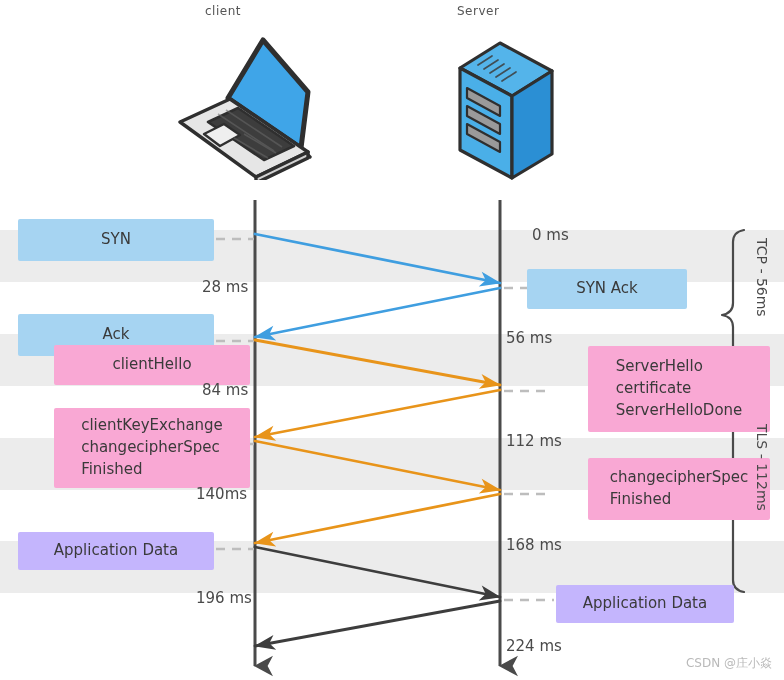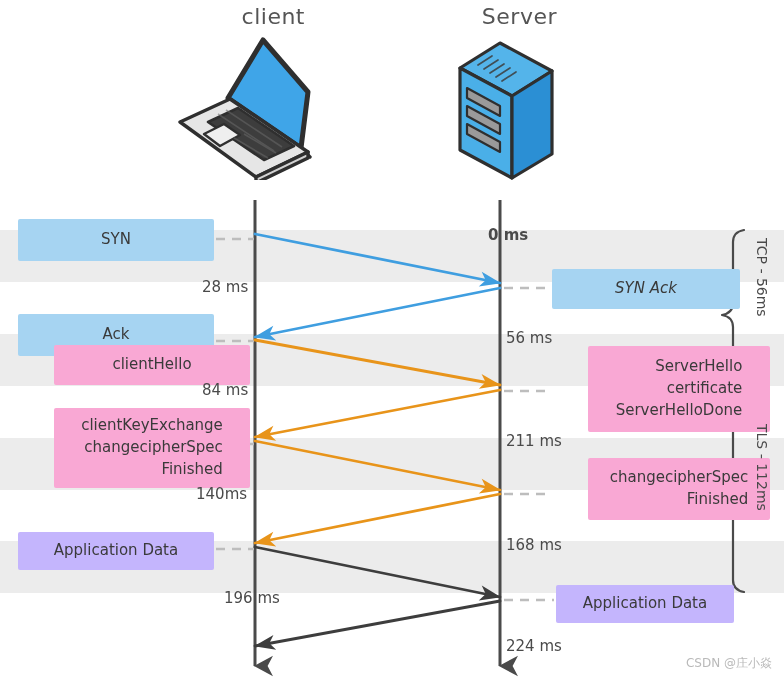--- a/index.html
+++ b/index.html
@@ -20,35 +20,35 @@
     left: 0;
     top: 0;
     width: 784px;
     height: 680px;
   }
   .abs { position: absolute; }
 
   
   .endpoint-label {
     position: absolute;
-    text-align: right;
-    font-size: 22px;
+    text-align: left;
+    font-size: 12px;
     letter-spacing: 0.5px;
     color: #555555;
     white-space: nowrap;
   }
 
   
   .msg-box {
     position: absolute;
     box-sizing: border-box;
     display: flex;
     align-items: center;
     justify-content: center;
-    text-align: right;
+    text-align: left;
     font-size: 15px;
     line-height: 1.45;
     color: #3a3a3a;
     border-radius: 2px;
     padding: 2px 6px;
     white-space: pre-line;
   }
   .fill-blue   { background: #a6d4f2; }
   .fill-orange { background: #f9a8d4; margin-left: 36px; }
   .fill-grey   { background: #c4b5fd; }
@@ -182,38 +182,38 @@
   <div id="client-msgs">
       <div class="msg-box fill-blue" style="left: 18px; top: 219px; width: 196px; height: 42px;">SYN</div>
       <div class="msg-box fill-blue" style="left: 18px; top: 314px; width: 196px; height: 42px;">Ack</div>
       <div class="msg-box fill-orange" style="left: 18px; top: 345px; width: 196px; height: 40px;">clientHello</div>
       <div class="msg-box fill-orange" style="left: 18px; top: 408px; width: 196px; height: 80px;">clientKeyExchange
 changecipherSpec
 Finished</div>
       <div class="msg-box fill-grey" style="left: 18px; top: 532px; width: 196px; height: 38px;">Application Data</div>
     </div>
   <div id="server-msgs">
-      <div class="msg-box fill-blue" style="left: 552px; top: 269px; width: 188px; height: 40px; font-style: italic;">SYN Ack</div>
+      <div class="msg-box fill-blue" style="left: 527px; top: 269px; width: 160px; height: 40px;">SYN Ack</div>
       <div class="msg-box fill-orange" style="left: 552px; top: 346px; width: 182px; height: 86px;">ServerHello
 certificate
 ServerHelloDone</div>
       <div class="msg-box fill-orange" style="left: 552px; top: 458px; width: 182px; height: 62px;">changecipherSpec
 Finished</div>
       <div class="msg-box fill-grey" style="left: 556px; top: 585px; width: 178px; height: 38px;">Application Data</div>
     </div>
   <div id="client-times">
       <div class="time-label" style="left: 202px; top: 278px;">28 ms</div>
       <div class="time-label" style="left: 202px; top: 381px;">84 ms</div>
       <div class="time-label" style="left: 196px; top: 485px;">140ms</div>
-      <div class="time-label" style="left: 196px; top: 589px; margin-left: 28px;">196 ms</div>
+      <div class="time-label" style="left: 196px; top: 589px;">196 ms</div>
     </div>
   <div id="server-times">
-      <div class="time-label" style="left: 488px; top: 226px; font-weight: bold;">0 ms</div>
+      <div class="time-label" style="left: 532px; top: 226px;">0 ms</div>
       <div class="time-label" style="left: 506px; top: 329px;">56 ms</div>
-      <div class="time-label" style="left: 506px; top: 432px;">211 ms</div>
+      <div class="time-label" style="left: 506px; top: 432px;">112 ms</div>
       <div class="time-label" style="left: 506px; top: 536px;">168 ms</div>
       <div class="time-label" style="left: 506px; top: 637px;">224 ms</div>
     </div>
   <div id="phase-labels">
       <div class="bracket-label" style="left: 770px; top: 238px;">TCP - 56ms</div>
       <div class="bracket-label" style="left: 770px; top: 424px;">TLS - 112ms</div>
     </div>
 
   <div class="watermark">CSDN @庄小焱</div>
 </div>

